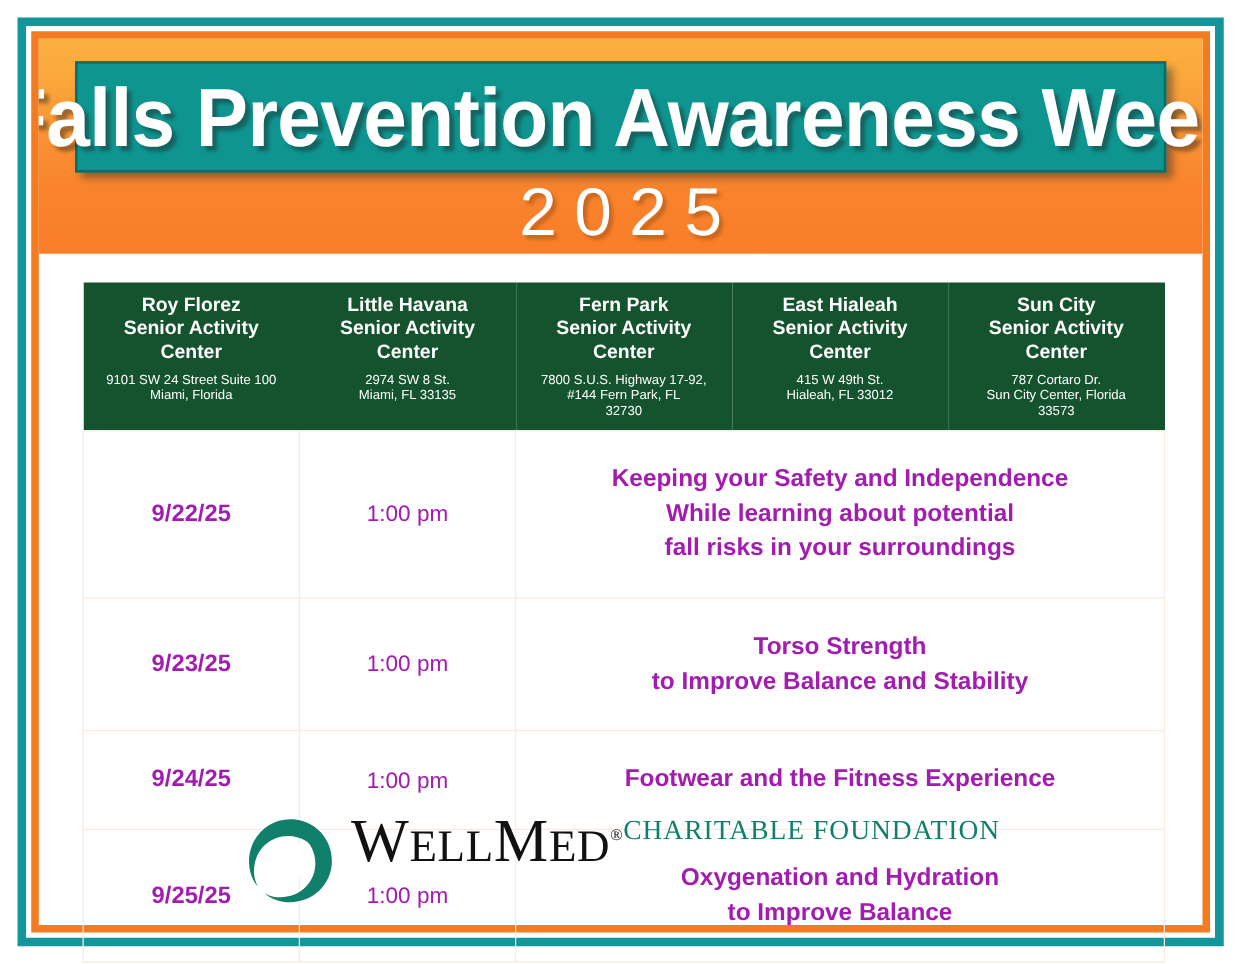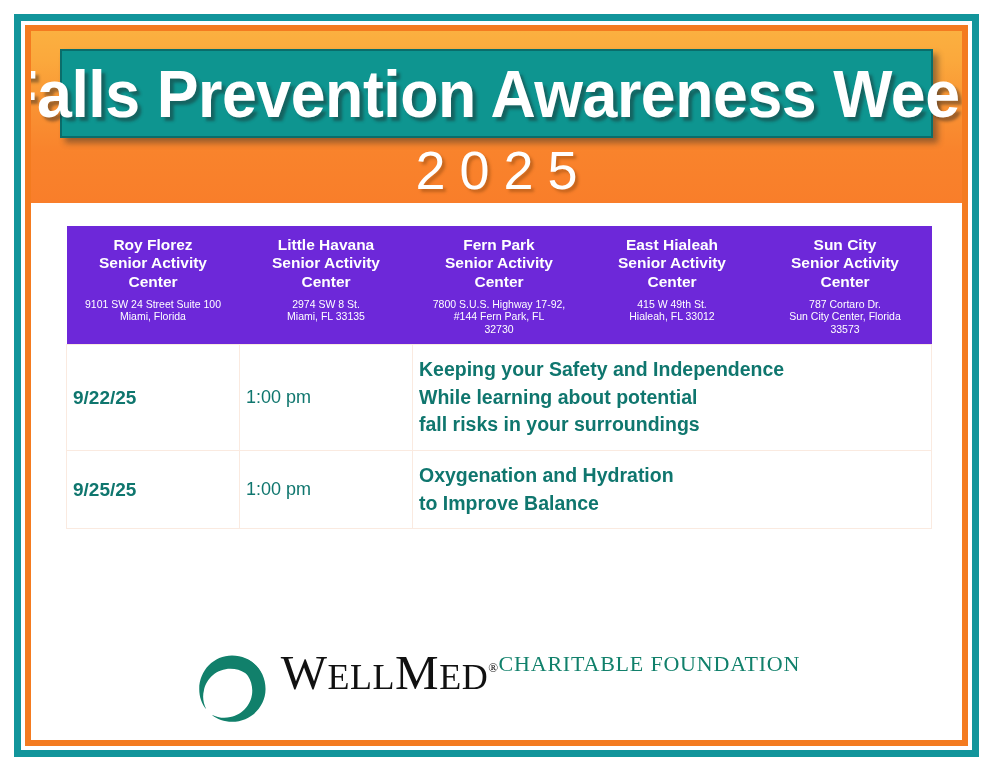--- a/index.html
+++ b/index.html
@@ -115,21 +115,21 @@
   .schedule {
     position: absolute;
     left: 66px;
     top: 226px;
     width: 866px;
     border-collapse: collapse;
     table-layout: fixed;
   }
 
   .schedule thead th {
-    background: #6d28d9;
+    background: #14532d;
     color: #ffffff;
     padding: 10px 4px 9px;
     vertical-align: top;
     border: 0;
   }
   .venue-name {
     font-size: 15.5px;
     font-weight: bold;
     line-height: 1.18;
     display: block;
@@ -138,24 +138,24 @@
   .venue-addr {
     font-size: 10.5px;
     font-weight: normal;
     line-height: 1.18;
     display: block;
     text-align: center;
   }
 
   .schedule tbody td {
     border: 1px solid #FAEAE0;
-    padding: 11px 6px;
+    padding: 25px 6px;
     vertical-align: middle;
-    text-align: left;
-    color: #0f766e;
+    text-align: center;
+    color: #a21caf;
   }
   .col-date   { width: 170px; }
   .col-time   { width: 197px; }
   .col-topic  { width: 499px; }
 
   .cell-date {
     font-size: 19px;
     font-weight: bold;
   }
   .cell-time {
@@ -251,20 +251,30 @@
           <span class="venue-name">Sun City<br>Senior Activity<br>Center</span>
           <span class="venue-addr">787 Cortaro Dr.<br>Sun City Center, Florida<br>33573</span>
         </th>
       </tr>
     </thead>
     <tbody>
       <tr>
         <td class="cell-date col-date">9/22/25</td>
         <td class="cell-time col-time">1:00 pm</td>
         <td class="cell-topic col-topic" colspan="3">Keeping your Safety and Independence<br>While learning about potential<br>fall risks in your surroundings</td>
+      </tr>
+      <tr>
+        <td class="cell-date col-date">9/23/25</td>
+        <td class="cell-time col-time">1:00 pm</td>
+        <td class="cell-topic col-topic" colspan="3">Torso Strength<br>to Improve Balance and Stability</td>
+      </tr>
+      <tr>
+        <td class="cell-date col-date">9/24/25</td>
+        <td class="cell-time col-time">1:00 pm</td>
+        <td class="cell-topic col-topic" colspan="3">Footwear and the Fitness Experience</td>
       </tr>
       <tr>
         <td class="cell-date col-date">9/25/25</td>
         <td class="cell-time col-time">1:00 pm</td>
         <td class="cell-topic col-topic" colspan="3">Oxygenation and Hydration<br>to Improve Balance</td>
       </tr>
     </tbody>
   </table>
 
   <div class="logo-wrap">

